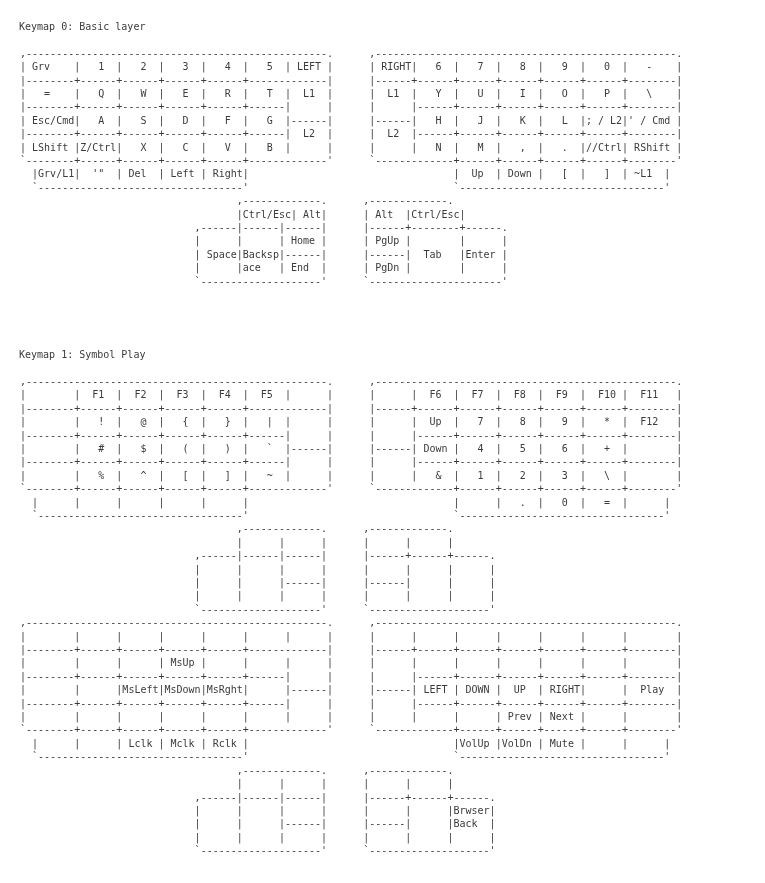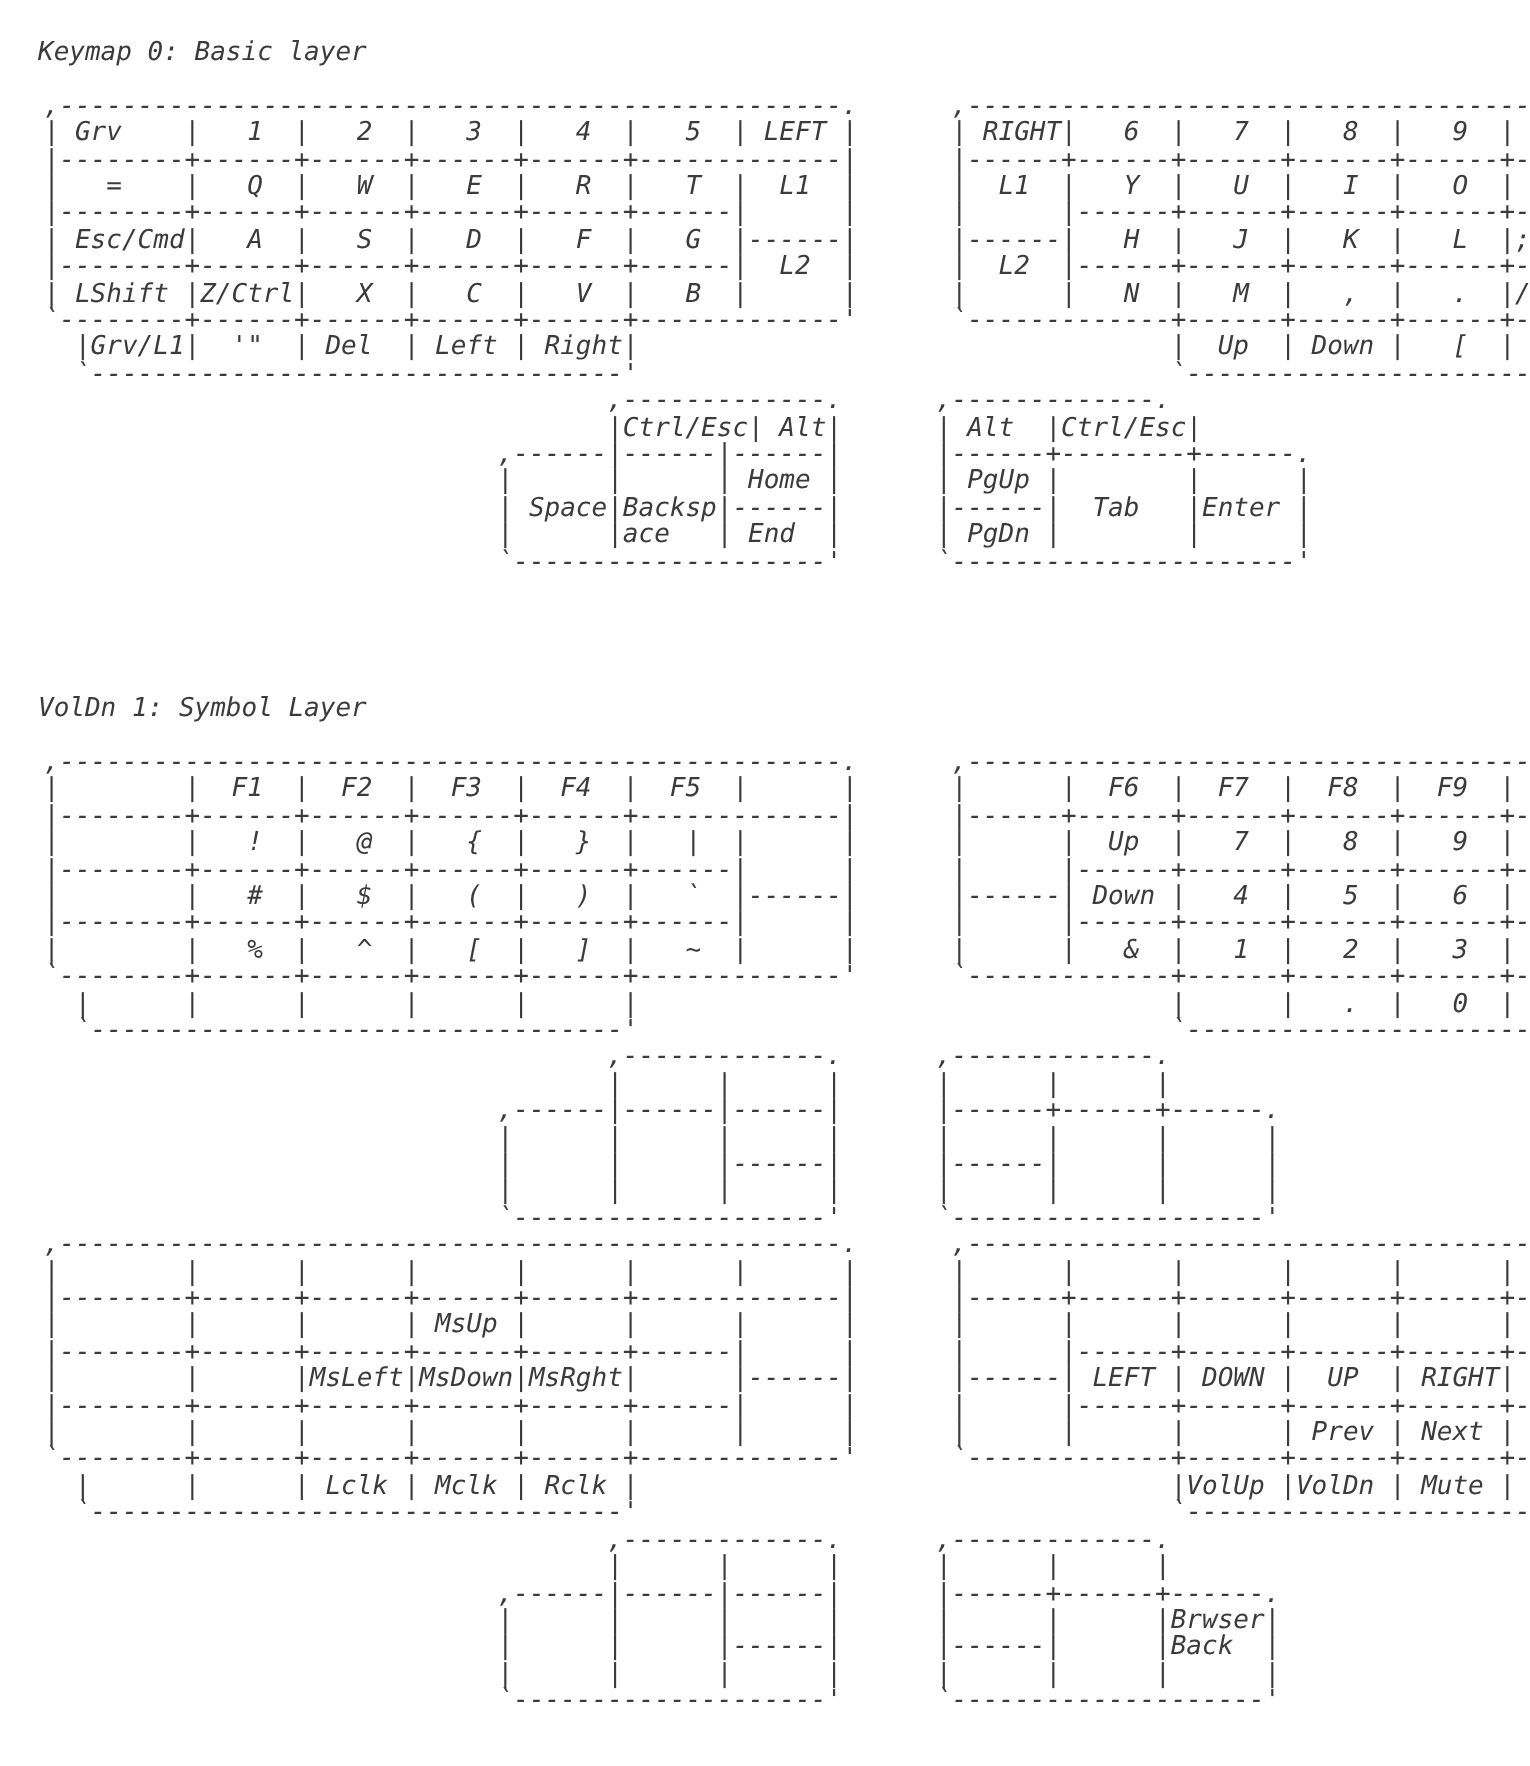--- a/index.html
+++ b/index.html
@@ -7,25 +7,24 @@
     background: #ffffff;
     width: 765px;
   }
   body {
     padding: 20px 0 0 14px;
     box-sizing: border-box;
   }
   pre {
     margin: 0;
     font-family: "DejaVu Sans Mono", "Liberation Mono", monospace;
-    font-size: 13px;
+    font-size: 10px;
     line-height: 13.4px;
     color: #3b3b3b;
     white-space: pre;
-    font-style: italic;
   }
   .keymap-title {
     margin: 0 0 13.4px 5px;
     font-weight: normal;
   }
   section.keymap-section { display: block; }
   #keymap-section-0 { margin-bottom: 60px; }
   #keymap-section-1 { margin-bottom: 0; }
   #keymap-section-2 { margin-bottom: 0; }
 </style>
@@ -50,21 +49,21 @@
                                      ,-------------.      ,-------------.
                                      |Ctrl/Esc| Alt|      | Alt  |Ctrl/Esc|
                               ,------|------|------|      |------+--------+------.
                               |      |      | Home |      | PgUp |        |      |
                               | Space|Backsp|------|      |------|  Tab   |Enter |
                               |      |ace   | End  |      | PgDn |        |      |
                               `--------------------'      `----------------------'</pre>
   </section>
 
   <section class="keymap-section" id="keymap-section-1">
-    <pre class="keymap-title">VolDn 1: Symbol Layer</pre>
+    <pre class="keymap-title">Keymap 1: Symbol Play</pre>
     <pre class="keymap-art"> ,--------------------------------------------------.      ,--------------------------------------------------.
  |        |  F1  |  F2  |  F3  |  F4  |  F5  |      |      |      |  F6  |  F7  |  F8  |  F9  |  F10 |  F11   |
  |--------+------+------+------+------+-------------|      |------+------+------+------+------+------+--------|
  |        |   !  |   @  |   {  |   }  |   |  |      |      |      |  Up  |   7  |   8  |   9  |   *  |  F12   |
  |--------+------+------+------+------+------|      |      |      |------+------+------+------+------+--------|
  |        |   #  |   $  |   (  |   )  |   `  |------|      |------| Down |   4  |   5  |   6  |   +  |        |
  |--------+------+------+------+------+------|      |      |      |------+------+------+------+------+--------|
  |        |   %  |   ^  |   [  |   ]  |   ~  |      |      |      |   &amp;  |   1  |   2  |   3  |   \  |        |
  `--------+------+------+------+------+-------------'      `-------------+------+------+------+------+--------'
    |      |      |      |      |      |                                  |      |   .  |   0  |   =  |      |

